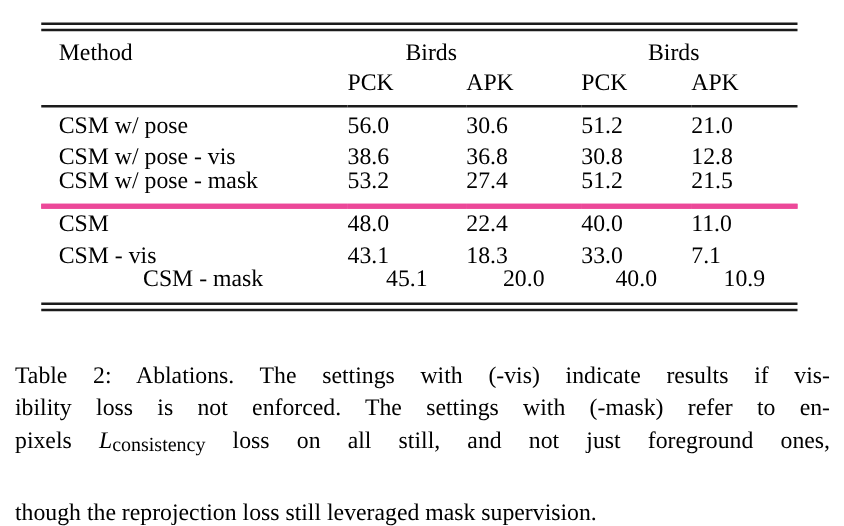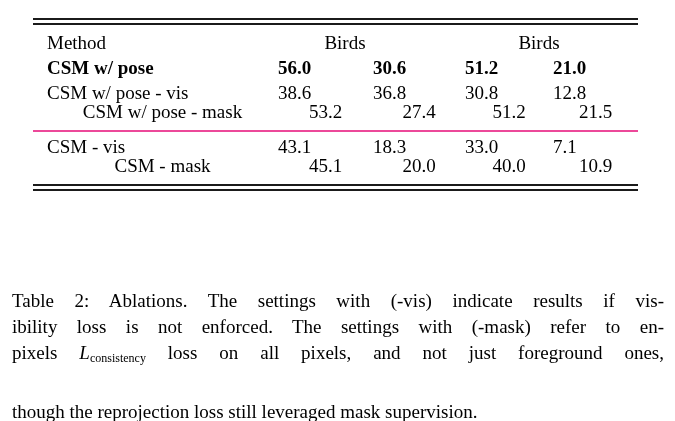--- a/index.html
+++ b/index.html
@@ -47,63 +47,70 @@
   tr.h1 th.method-h { padding-left: 14px; }
   tr.h1 th.grp { text-align: center; }
   tr.h1 th.grp-birds { padding-right: 53px; }
   tr.h1 th.grp-cars  { padding-right: 25px; }
 
   tr.h2 { height: 33px; }
   tr.h2 th { padding-bottom: 8px; border-bottom: 2px solid #1b1b1b; }
 
   tbody tr { height: 25px; }
   tbody td:first-child { padding-left: 14px; }
-  tbody.g1 tr.first td { padding-top: 2px; font-weight: bold; }
-  tbody.g1 tr.last td  { padding-bottom: 9px; border-bottom: 2px solid #ec4899; text-align: center; }
+  tbody.g1 tr.first td { padding-top: 2px; }
+  tbody.g1 tr.last td  { padding-bottom: 9px; border-bottom: 4px solid #ec4899; }
   tbody.g2 tr.first    { height: 24px; }
   tbody.g2 tr.last td  { padding-bottom: 9px; text-align: center; }
 
   
   .caption {
     position: absolute;
     left: 12px; top: 288px;
     width: 652px;
     margin: 0;
     font-size: 19px;
     line-height: 26px;
   }
   .cap-line {
     display: block;
     text-align: justify;
     text-align-last: justify;
   }
   .cap-line.last { text-align-last: left; margin-top: 28px; }
   .cap-bold { font-weight: normal; }
   .math-l { font-style: italic; font-family: "Liberation Serif", serif; }
-  .math-sub { font-size: 12px; vertical-align: -3px; letter-spacing: 0; }
+  .math-sub { font-size: 16px; vertical-align: -3px; letter-spacing: 0; }
 </style>
 </head>
 <body>
 
 <div class="table-block">
   <div class="rule-double"></div>
 
   <table class="ablations">
     <colgroup>
       <col class="c-method">
         <col class="c-m1">
         <col class="c-m2">
         <col class="c-m3">
         <col class="c-m4">
     </colgroup>
     <thead>
       <tr class="h1">
         <th class="method-h">Method</th>
         <th class="grp grp-birds" colspan="2">Birds</th>
         <th class="grp grp-cars" colspan="2">Birds</th>
+      </tr>
+      <tr class="h2">
+        <th></th>
+        <th>PCK</th>
+        <th>APK</th>
+        <th>PCK</th>
+        <th>APK</th>
       </tr>
     </thead>
     <tbody class="g1">
       <tr class="first">
         <td>CSM w/ pose</td>
         <td>56.0</td>
         <td>30.6</td>
         <td>51.2</td>
         <td>21.0</td>
       </tr>
@@ -116,20 +123,27 @@
       </tr>
       <tr class="last">
         <td>CSM w/ pose - mask</td>
         <td>53.2</td>
         <td>27.4</td>
         <td>51.2</td>
         <td>21.5</td>
       </tr>
     </tbody>
     <tbody class="g2">
+      <tr class="first">
+        <td>CSM</td>
+        <td>48.0</td>
+        <td>22.4</td>
+        <td>40.0</td>
+        <td>11.0</td>
+      </tr>
       <tr>
         <td>CSM - vis</td>
         <td>43.1</td>
         <td>18.3</td>
         <td>33.0</td>
         <td>7.1</td>
       </tr>
       <tr class="last">
         <td>CSM - mask</td>
         <td>45.1</td>
@@ -139,15 +153,15 @@
       </tr>
     </tbody>
   </table>
 
   <div class="rule-double"></div>
 </div>
 
 <p class="caption">
   <span class="cap-line"><span class="cap-bold">Table 2: Ablations.</span><span> The settings with (-vis) indicate results if vis-</span></span>
   <span class="cap-line">ibility loss is not enforced.  The settings with (-mask) refer to en-</span>
-  <span class="cap-line"><span>pixels </span><span class="math-l">L</span><sub class="math-sub">consistency</sub><span> loss on all pixels, and not just foreground ones,</span></span>
+  <span class="cap-line"><span>pixels </span><span class="math-l">L</span><sub class="math-sub">consistency</sub><span> loss on all still, and not just foreground ones,</span></span>
   <span class="cap-line last">though the reprojection loss still leveraged mask supervision.</span>
 </p>
 
 </body></html>

